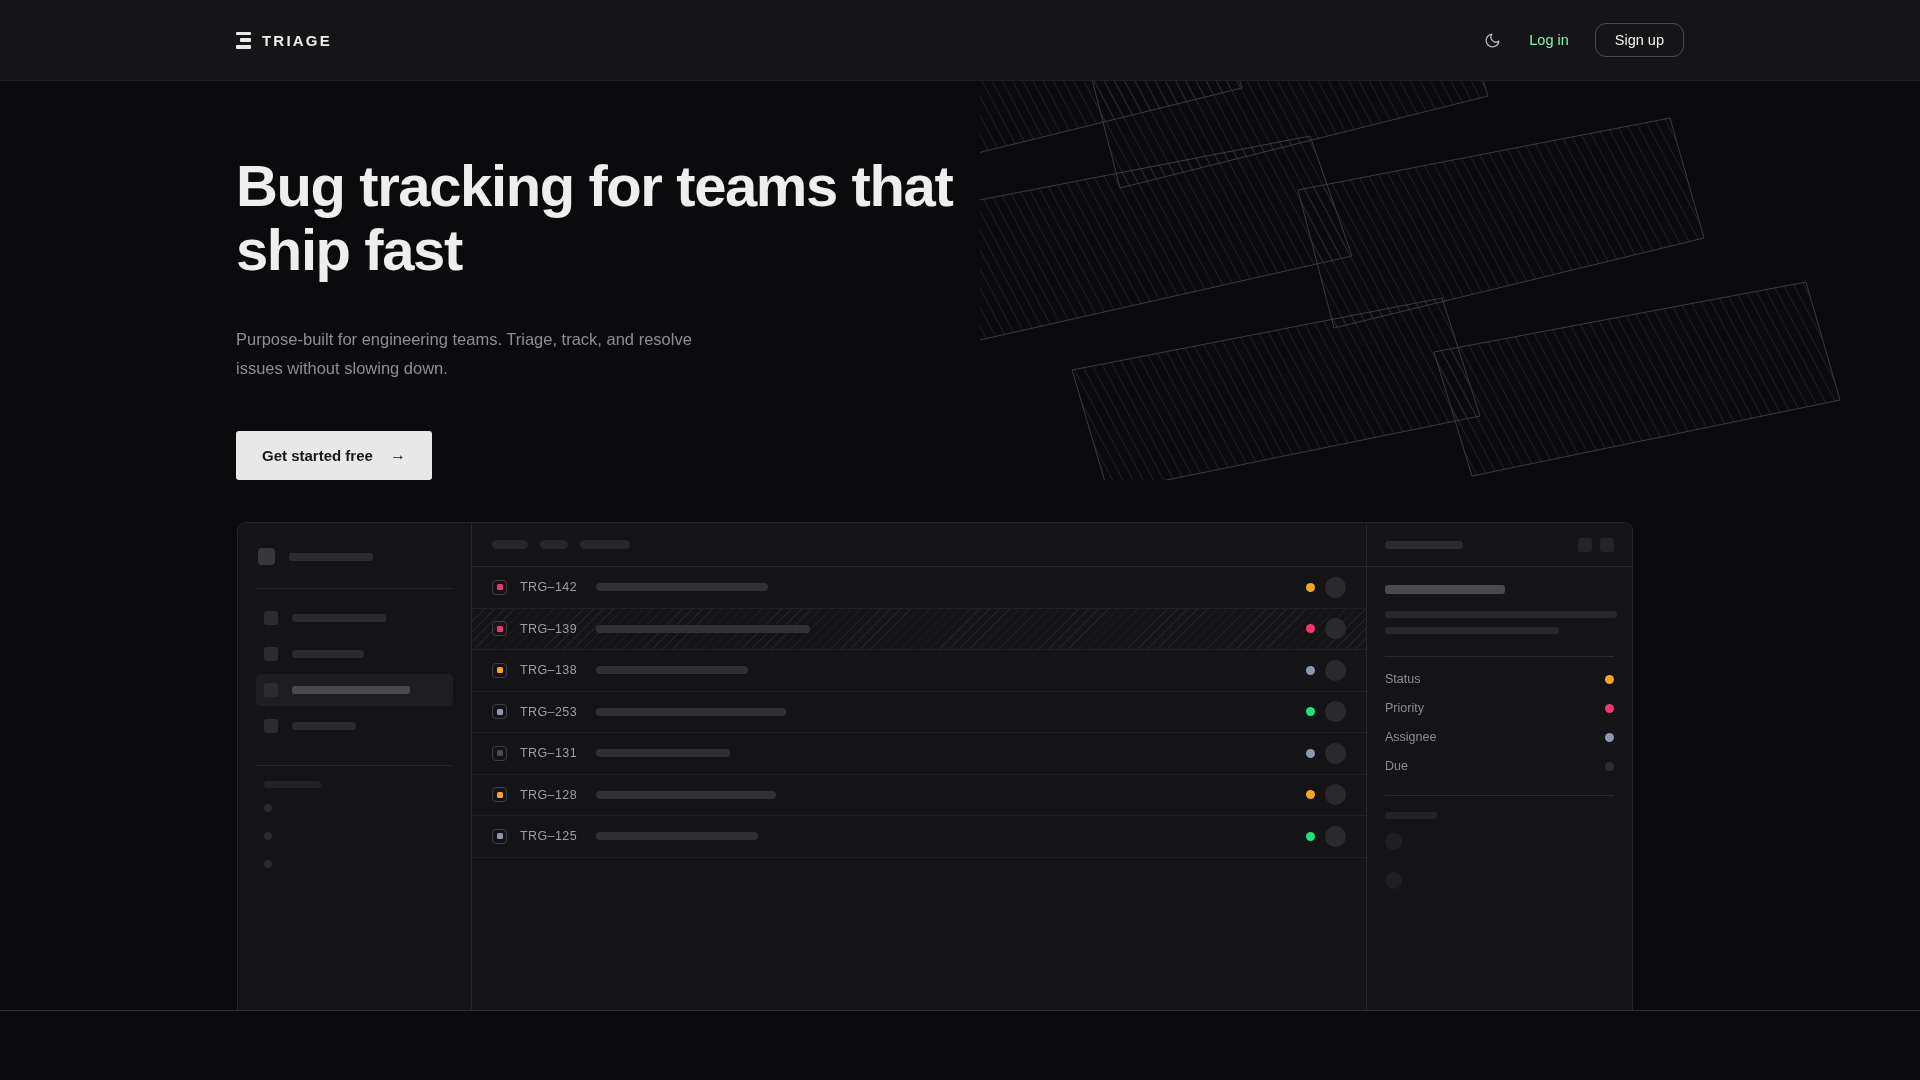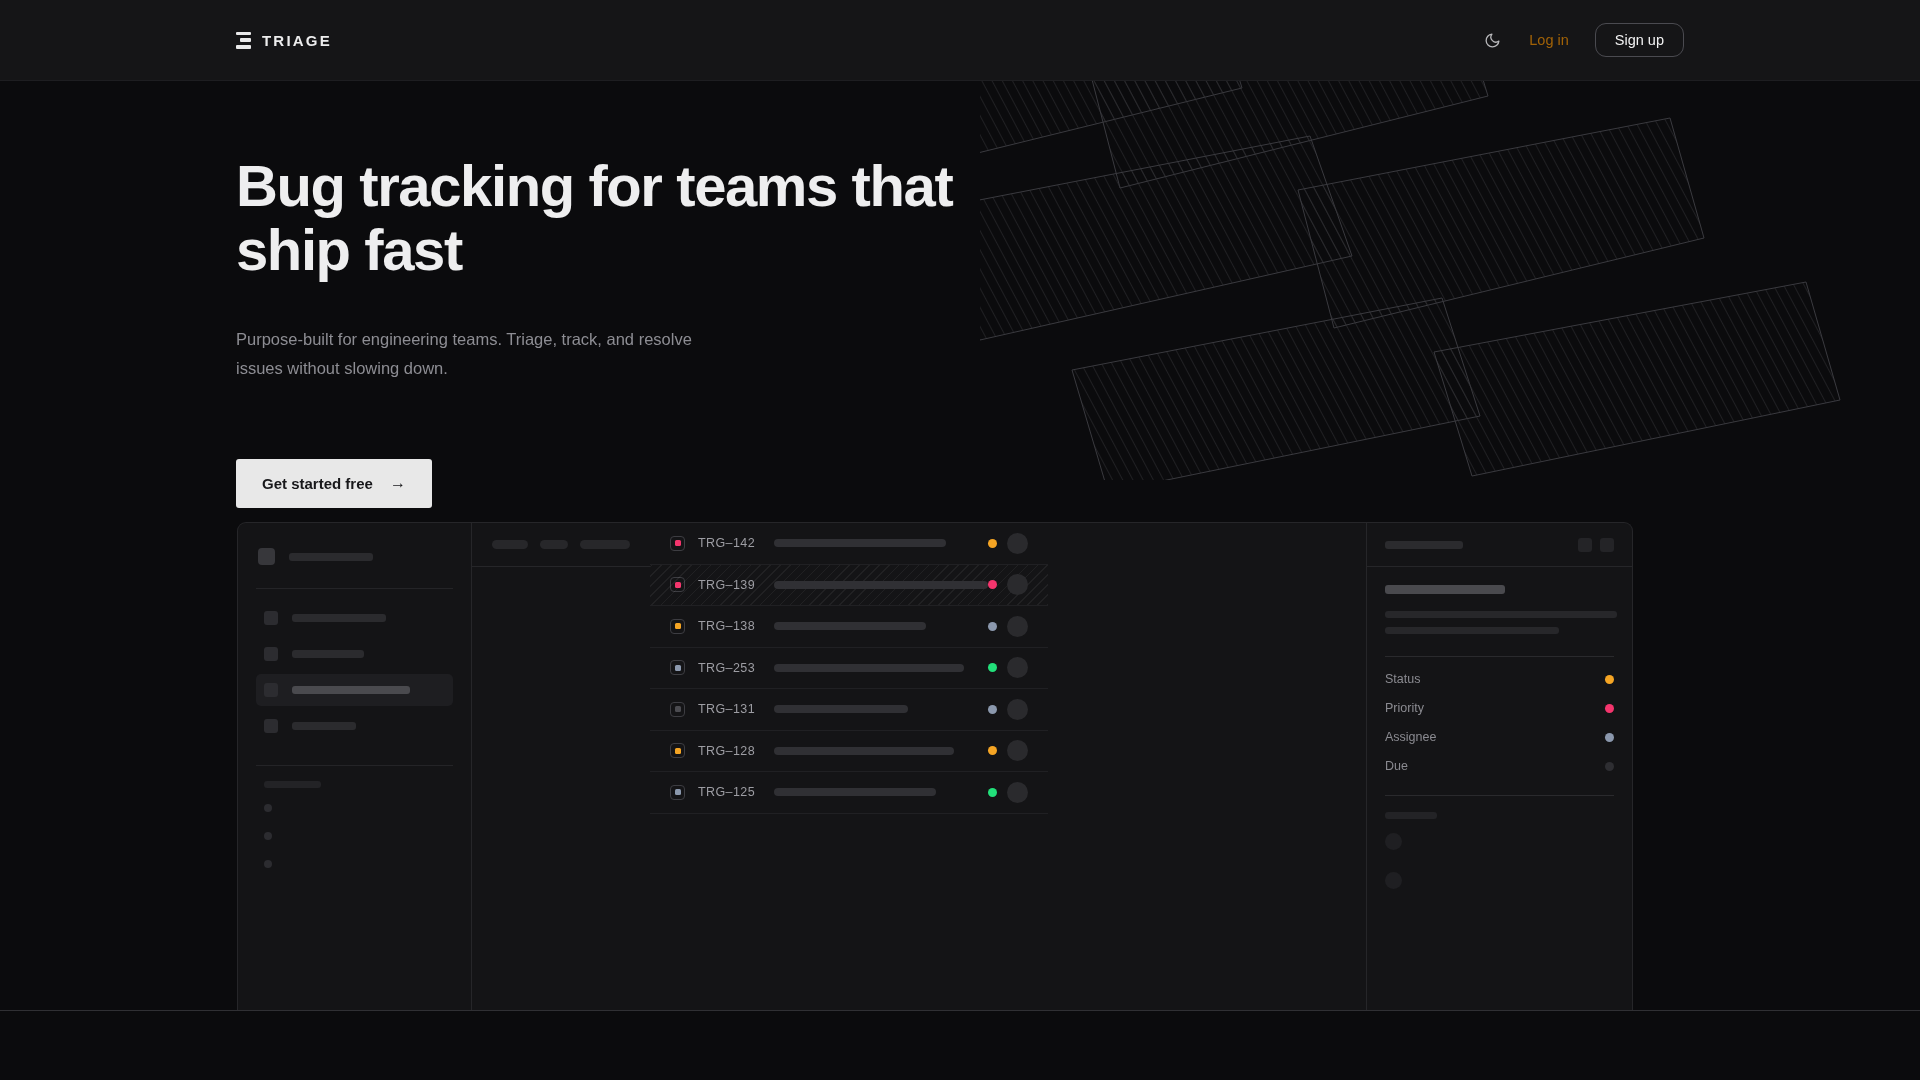--- a/index.html
+++ b/index.html
@@ -44,21 +44,21 @@
     color: #ededee; font-size: 15px; font-weight: 700;
     letter-spacing: 2.2px;
   }
   .nav-right { margin-left: auto; display: flex; align-items: center; gap: 26px; }
   .moon-btn {
     width: 22px; height: 22px; display: flex; align-items: center; justify-content: center;
     cursor: pointer;
   }
   .moon-btn svg { display:block; }
   .login-link {
-    color: #a16207; font-size: 14.5px; cursor: pointer; text-decoration: none;
+    color: #86efac; font-size: 14.5px; cursor: pointer; text-decoration: none;
   }
   .signup-btn {
     border: 1px solid #4a4a50;
     color: #f2f2f3;
     background: transparent;
     font-size: 14.5px;
     font-family: inherit;
     padding: 8px 19px;
     border-radius: 11px;
     cursor: pointer;
@@ -85,21 +85,21 @@
     max-width: 760px;
   }
   .subhead {
     margin-top: 43px;
     color: #8d8d93;
     font-size: 16.5px;
     line-height: 29px;
     max-width: 470px;
   }
   .cta {
-    margin-top: 76px;
+    margin-top: 48px;
     display: inline-flex;
     align-items: flex-start;
     gap: 17px;
     background: #e8e8e8;
     color: #17171a;
     font-family: inherit;
     font-size: 15px;
     font-weight: 700;
     border: none;
     border-radius: 3px;
@@ -141,21 +141,21 @@
     display: flex; align-items: center; gap: 14px;
     padding: 9px 8px; border-radius: 5px; margin-bottom: 4px;
     cursor: pointer;
   }
   .side-item.active { background: #1e1e21; }
   .side-dot { width: 14px; height: 14px; border-radius: 3px; background: #2c2c30; flex: 0 0 14px; }
   .side-sub { display: flex; align-items: center; padding: 10px 8px; }
   .side-sub .c { width: 8px; height: 8px; border-radius: 50%; background: #2c2c30; }
 
   
-  .mk-list { flex: 1 1 auto; display: flex; flex-direction: row; min-width: 0; }
+  .mk-list { flex: 1 1 auto; display: flex; flex-direction: column; min-width: 0; }
   .mk-list-head {
     height: 44px; flex: 0 0 44px;
     border-bottom: 1px solid #262629;
     display: flex; align-items: center; gap: 12px;
     padding: 0 20px;
   }
   .chip { height: 9px; border-radius: 5px; background: #27272a; }
 
   .row {
     height: 41.5px;

